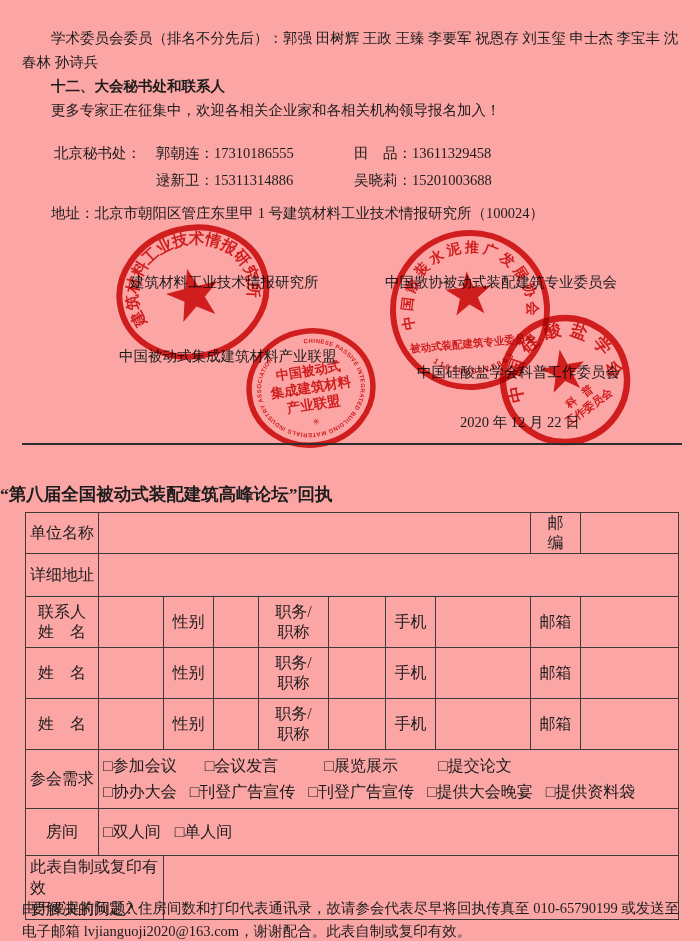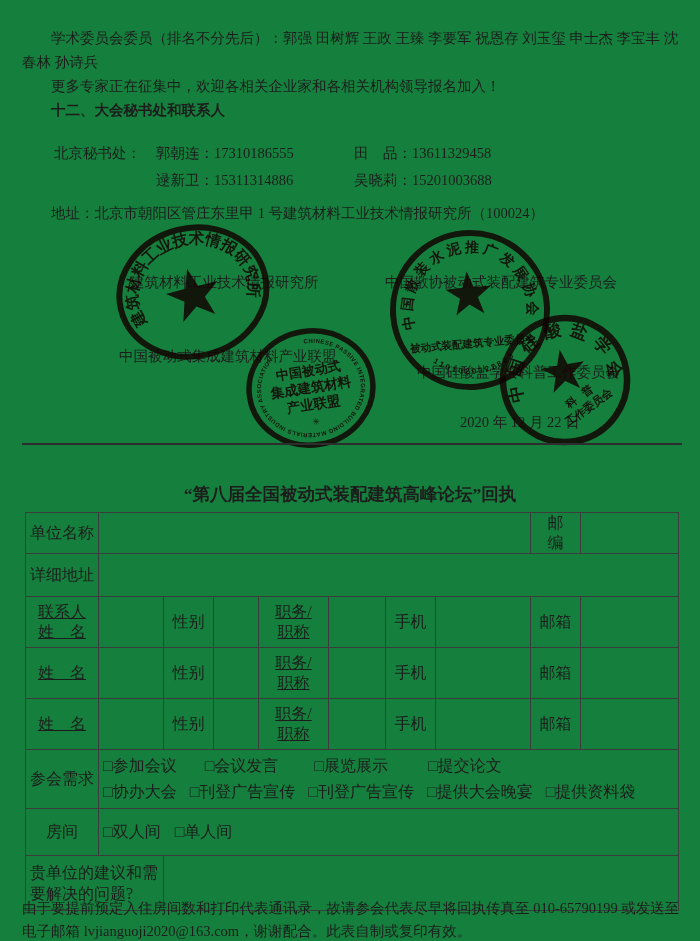--- a/index.html
+++ b/index.html
@@ -1,17 +1,17 @@
 <!DOCTYPE html>
 <html><head>
 <meta charset="utf-8">
 <style>
   html,body{margin:0;padding:0;background:#ffffff;}
   .page{
-    position:relative;width:700px;height:941px;background:#15803d;
+    position:relative;width:700px;height:941px;background:#fca5a5;
     font-family:"Liberation Serif","DejaVu Serif",serif;
     color:#1c1c1c;overflow:hidden;
   }
   
   .intro{position:absolute;top:26px;left:22px;width:660px;font-size:14.5px;line-height:24px;}
   .intro p{margin:0;}
   .indent{text-indent:29px;}
   .bold{font-weight:bold;}
   
   .contacts{position:absolute;top:140px;left:54px;width:600px;font-size:14.5px;line-height:27px;}
@@ -27,53 +27,53 @@
   .org-r2r{left:417px;top:138px;}
   .date-line{position:absolute;left:460px;top:188px;font-size:14.5px;white-space:nowrap;}
   .seal{position:absolute;mix-blend-mode:multiply;opacity:.92;}
   .seal-a{left:113px;top:-5px;transform:rotate(-14deg);}
   .seal-b{left:236px;top:98px;transform:rotate(-9deg);}
   .seal-c{left:385px;top:0px;transform:rotate(-5deg);}
   .seal-d{left:495px;top:85px;transform:rotate(-10deg);}
   
   .separator{position:absolute;top:443px;left:22px;width:660px;height:2px;background:#2d2d2d;}
   
-  .form-title{position:absolute;top:482px;left:0;width:700px;text-align:center;font-size:17.5px;font-weight:bold;margin:0;}
+  .form-title{position:absolute;top:482px;left:0;width:700px;text-align:left;font-size:17.5px;font-weight:bold;margin:0;}
   table.reply{position:absolute;top:512px;left:25px;width:653px;border-collapse:collapse;table-layout:fixed;font-size:16px;}
   table.reply td{border:1px solid #3c3c3c;padding:0 4px;vertical-align:middle;}
   td.lab{text-align:center;line-height:20px;}
-  .two-line span{display:block;text-decoration:underline;}
+  .two-line span{display:block;}
   tr.r1 td{height:40px;}
   tr.r2 td{height:42px;}
   tr.rc td{height:50px;}
   tr.r6 td{height:58px;}
   tr.r7 td{height:46px;}
   tr.r8 td{height:54px;}
   .opts{padding-left:6px;}
   .opts-line{line-height:26px;white-space:nowrap;}
   .opts-line .opt{display:inline-block;}
   .opts1 .opt{margin-right:28px;}
-  .opts1 .opt:nth-child(2){margin-right:36px;text-align:center;}
+  .opts1 .opt:nth-child(2){margin-right:46px;text-align:center;}
   .opts1 .opt:nth-child(3){margin-right:40px;}
   .opts2 .opt{margin-right:13px;}
   .room-opts .opt{margin-right:14px;}
   td.sugg{text-align:left;padding-left:8px;line-height:21px;}
   
   .footer-note{position:absolute;top:897px;left:22px;width:662px;font-size:14.5px;line-height:23px;margin:0;}
   svg text{fill:#cf1b1b;}
 </style>
 </head>
 <body>
 
 <div class="page">
 
   <div class="intro">
     <p class="indent">学术委员会委员（排名不分先后）：郭强  田树辉  王政  王臻  李要军  祝恩存  刘玉玺  申士杰  李宝丰  沈春林  孙诗兵</p>
+    <p class="indent bold">十二、大会秘书处和联系人</p>
     <p class="indent">更多专家正在征集中，欢迎各相关企业家和各相关机构领导报名加入！</p>
-    <p class="indent bold">十二、大会秘书处和联系人</p>
   </div>
 
   <div class="contacts">
     <div class="contact-row">
       <span>北京秘书处：</span>
       <span><span>郭朝连：</span><span>17310186555</span></span>
       <span><span>田　品：</span><span>13611329458</span></span>
     </div>
     <div class="contact-row">
       <span></span>
@@ -234,21 +234,21 @@
     <tr class="r7">
       <td class="lab">房间</td>
       <td colspan="9" class="opts">
         <div class="opts-line room-opts">
           <span class="opt">□双人间</span><span class="opt">□单人间</span>
         </div>
       </td>
     </tr>
     <tr class="r8">
       <td colspan="2" class="sugg">
-            <span style="display:block">贵单位的建议和需</span>
+            <span style="display:block">此表自制或复印有效</span>
             <span style="display:block">要解决的问题?</span>
           </td>
       <td colspan="8"></td>
     </tr>
   </tbody>
     </table>
 
   <p class="footer-note">由于要提前预定入住房间数和打印代表通讯录，故请参会代表尽早将回执传真至 010-65790199 或发送至电子邮箱 lvjianguoji2020@163.com，谢谢配合。此表自制或复印有效。</p>
 
 </div>

